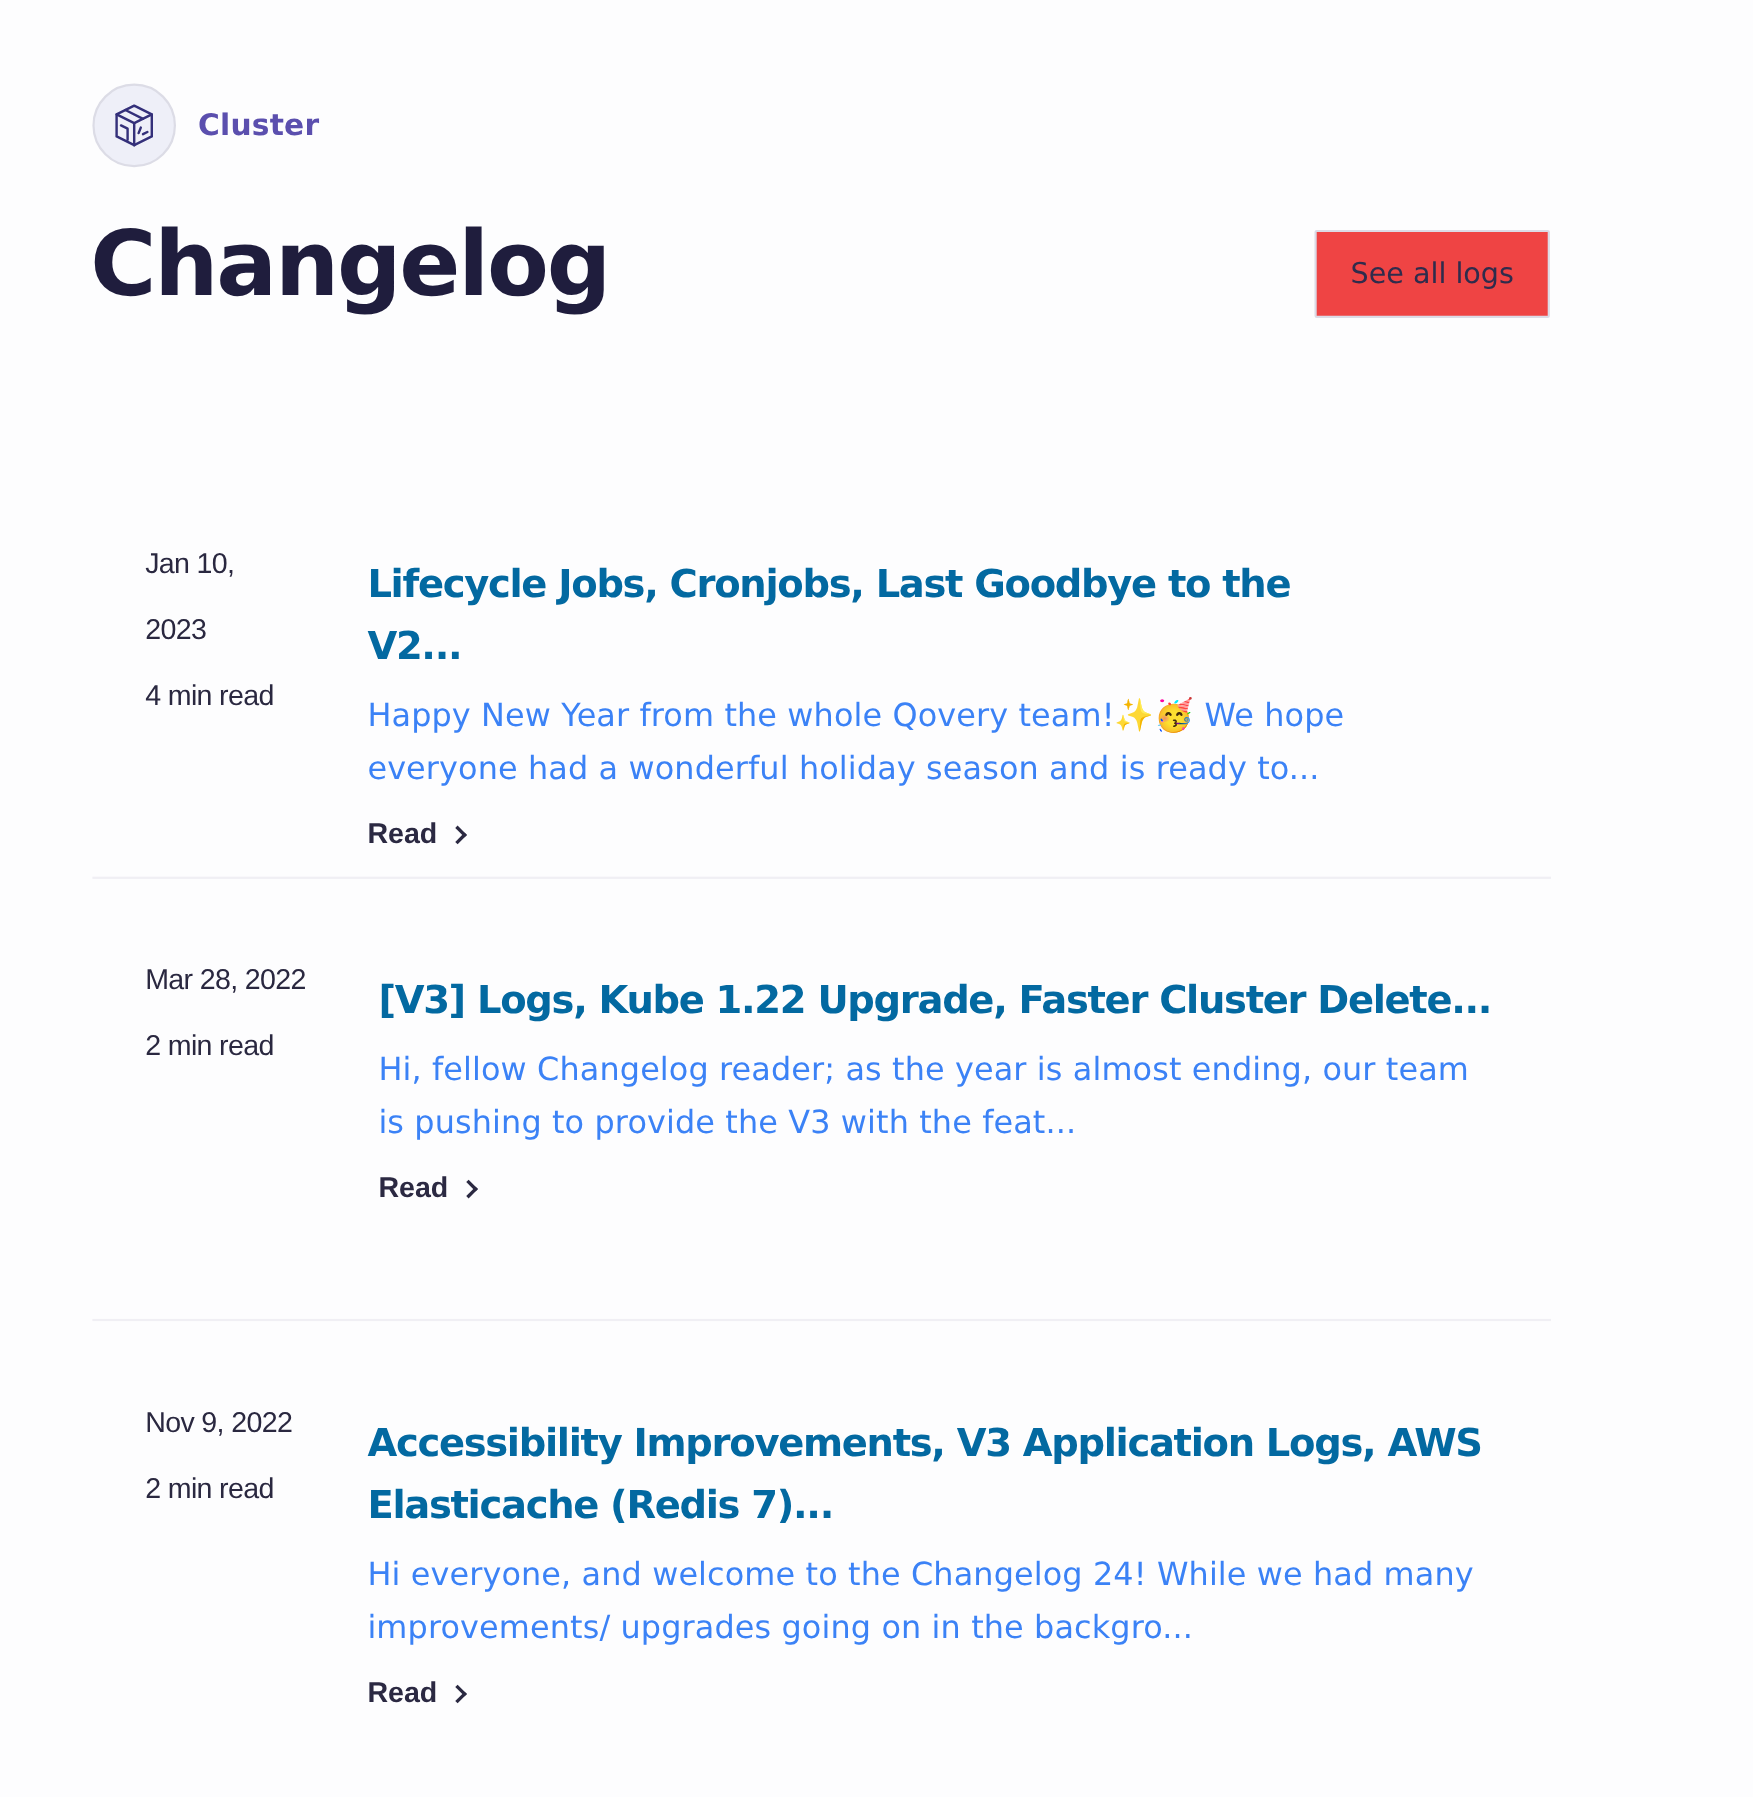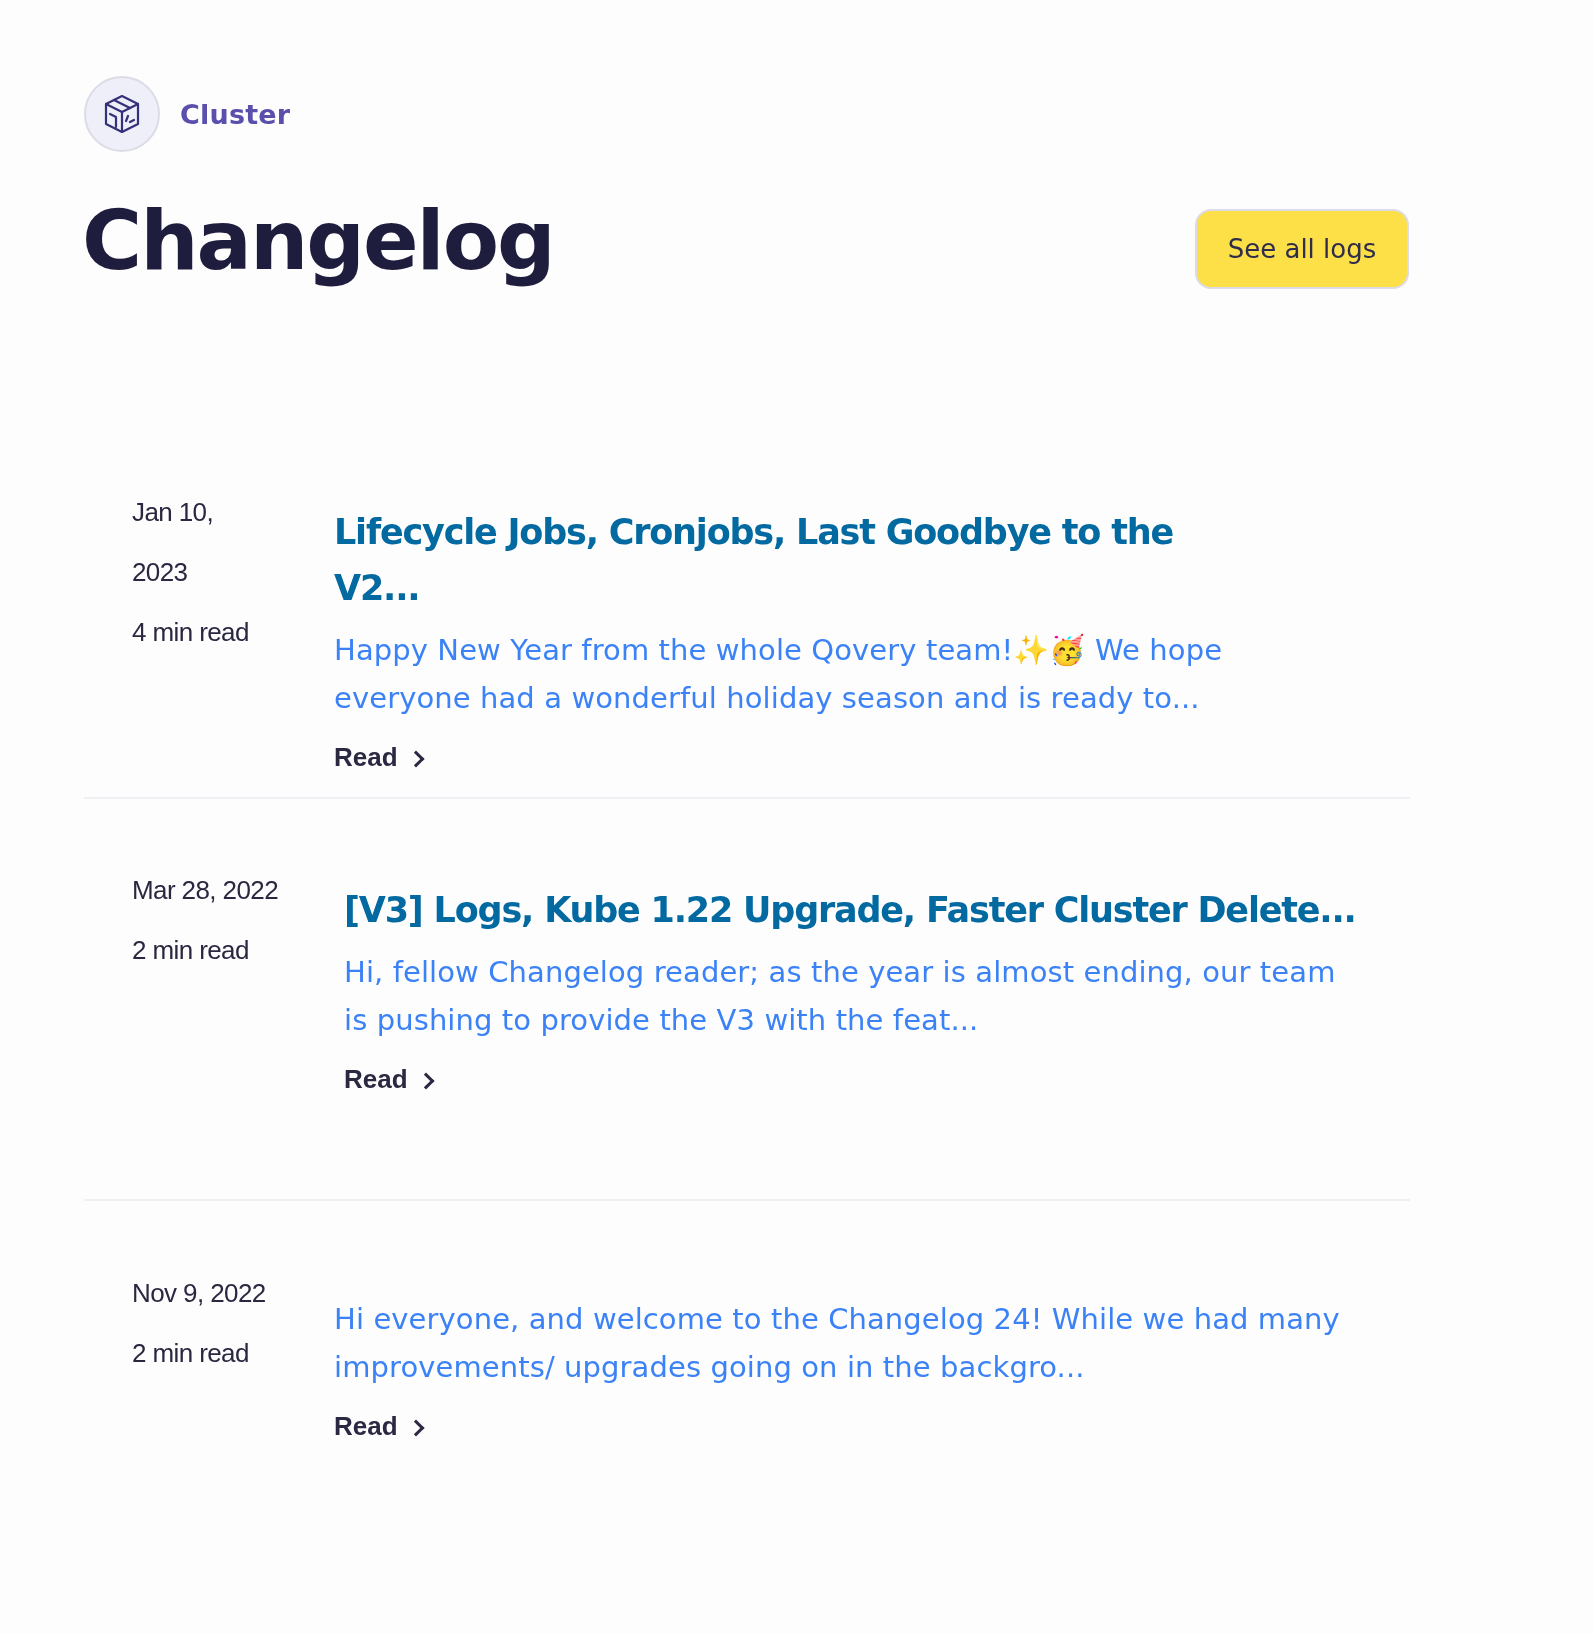--- a/index.html
+++ b/index.html
@@ -55,22 +55,22 @@
       letter-spacing: -2px;
       line-height: 110px;
     }
     .see-all-button {
       position: absolute;
       left: 1195px;
       top: 209px;
       width: 214px;
       height: 80px;
       border: 2px solid #dcdbe6;
-      border-radius: 16px;
-      background: #fde047;
+      border-radius: 2px;
+      background: #ef4444;
       font-family: "DejaVu Sans", sans-serif;
       font-size: 26px;
       color: #2f2c4c;
       display: flex;
       align-items: center;
       justify-content: center;
       cursor: pointer;
     }
     
     .entry {
@@ -198,20 +198,21 @@
   </div>
 
   <div class="divider" style="top:1199px;"></div>
 
   <div class="entry" style="top:1263px; height:330px;">
     <div class="entry-meta">
       <span class="meta-line">Nov 9, 2022</span>
       <span class="meta-line">2 min read</span>
     </div>
     <div class="entry-content" style="left:250px; width:1020px; top:22px;">
+      <div class="entry-title">Accessibility Improvements, V3 Application Logs, AWS Elasticache (Redis 7)...</div>
       <div class="entry-excerpt">Hi everyone, and welcome to the Changelog 24! While we had many improvements/ upgrades going on in the backgro...</div>
       <a class="read-link">
         <span>Read</span>
         <span class="chevron"></span>
       </a>
     </div>
   </div>
 
 </div>
 

